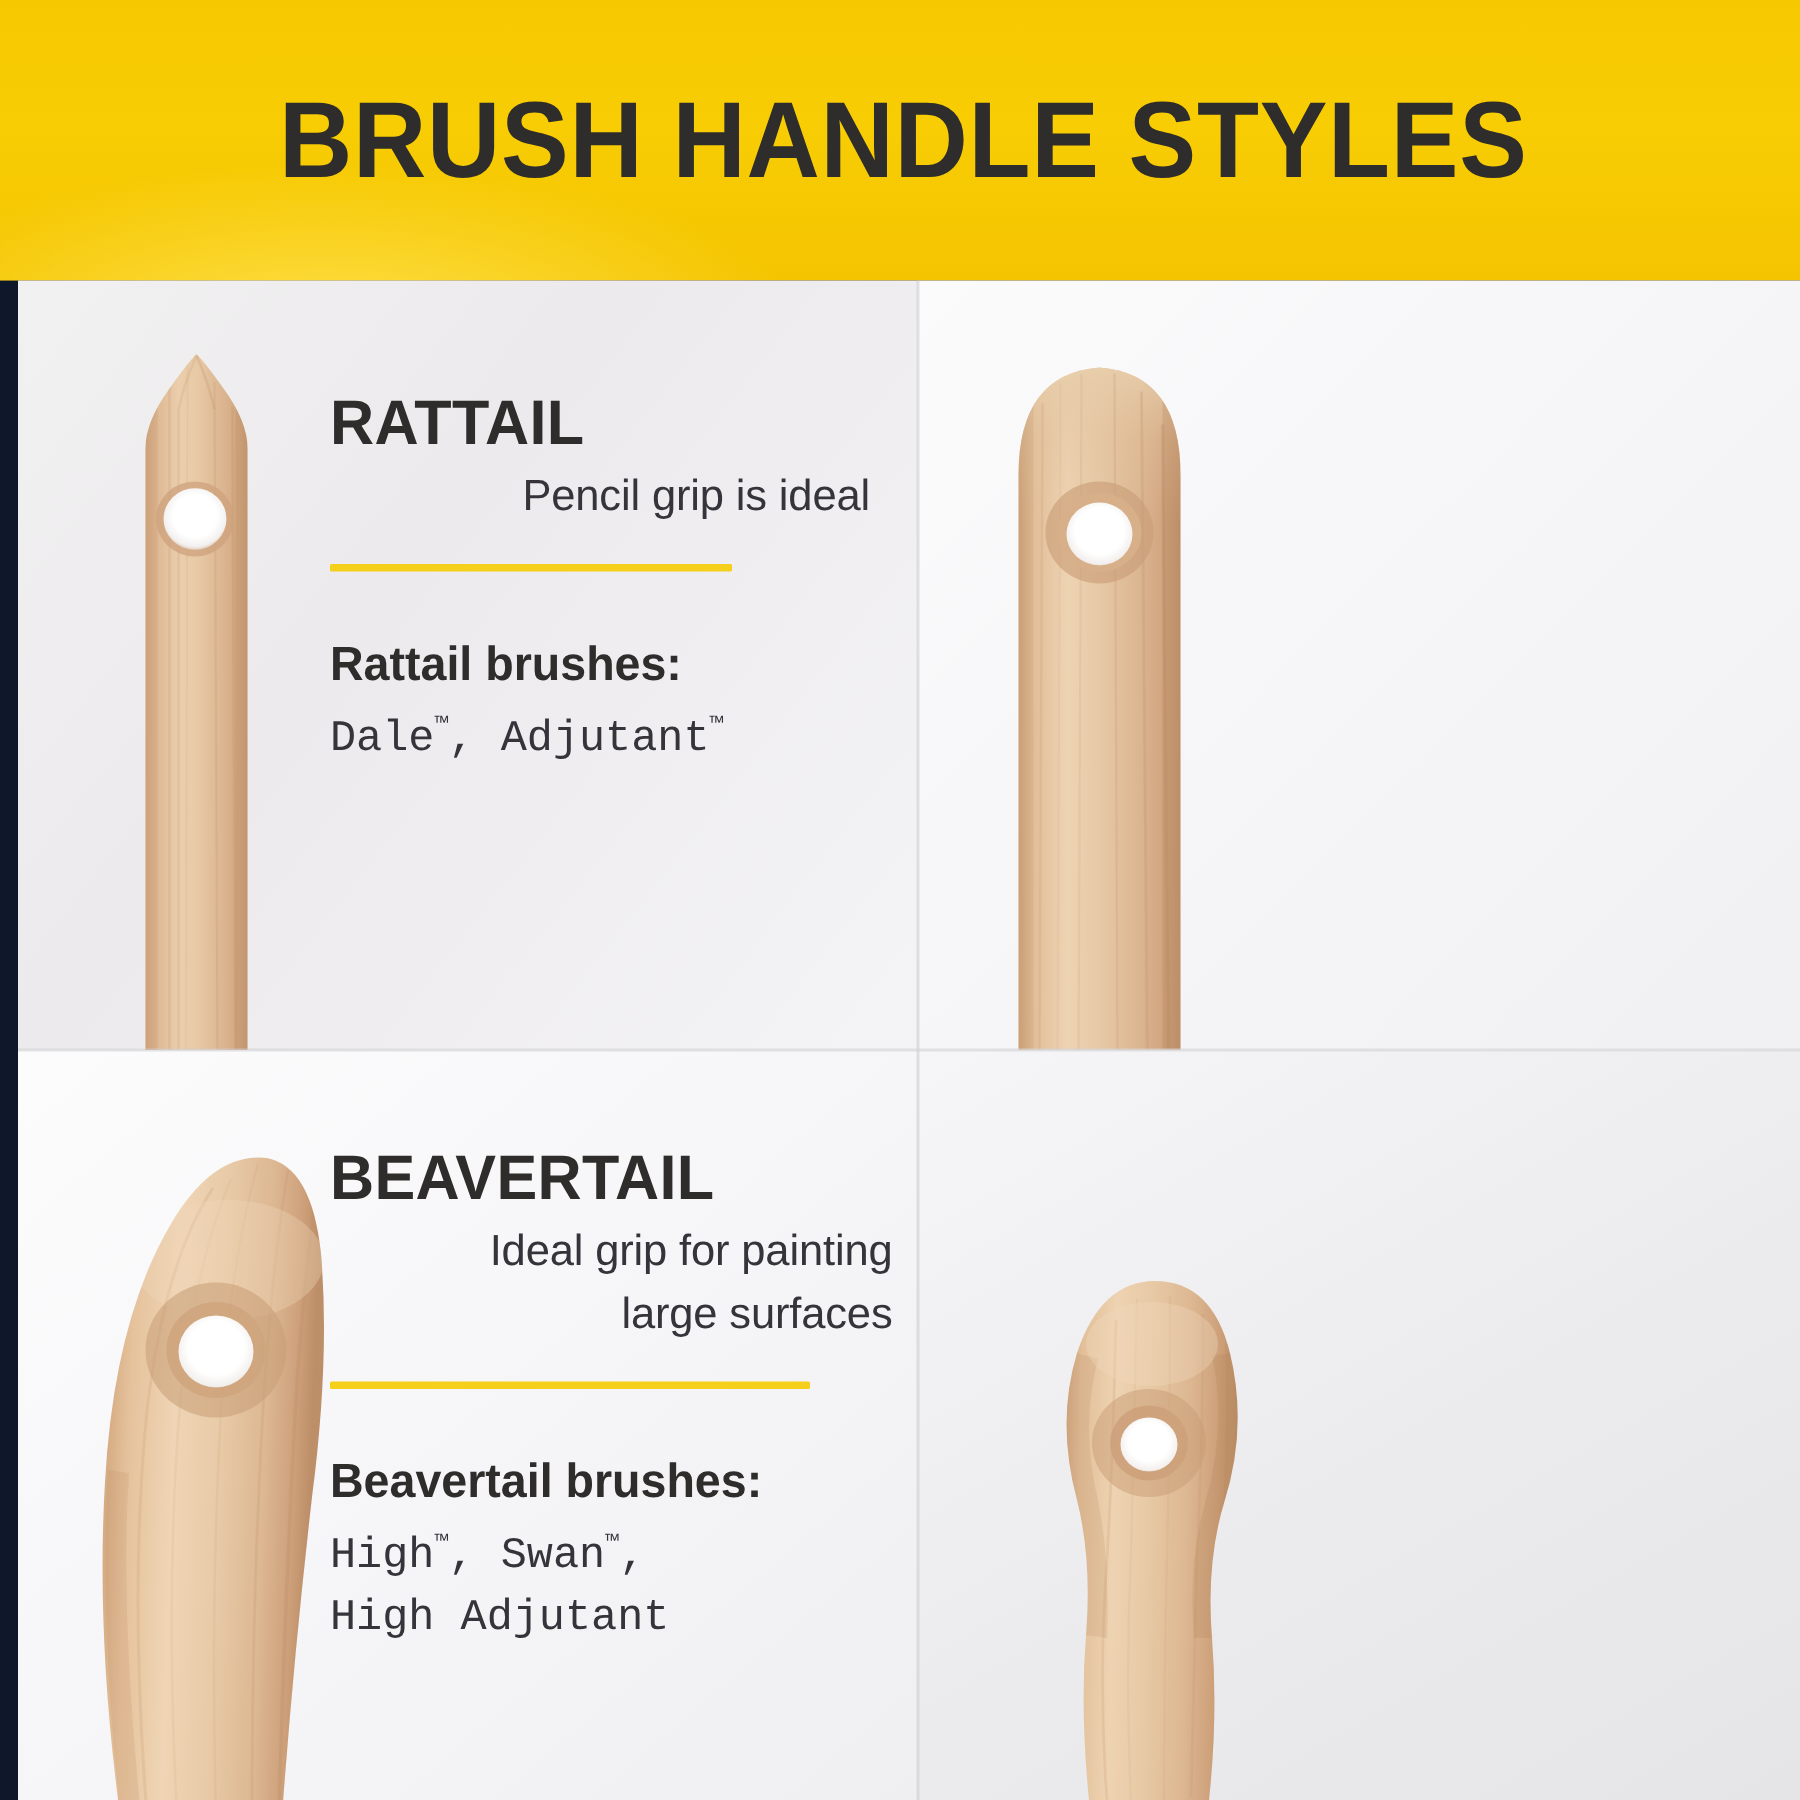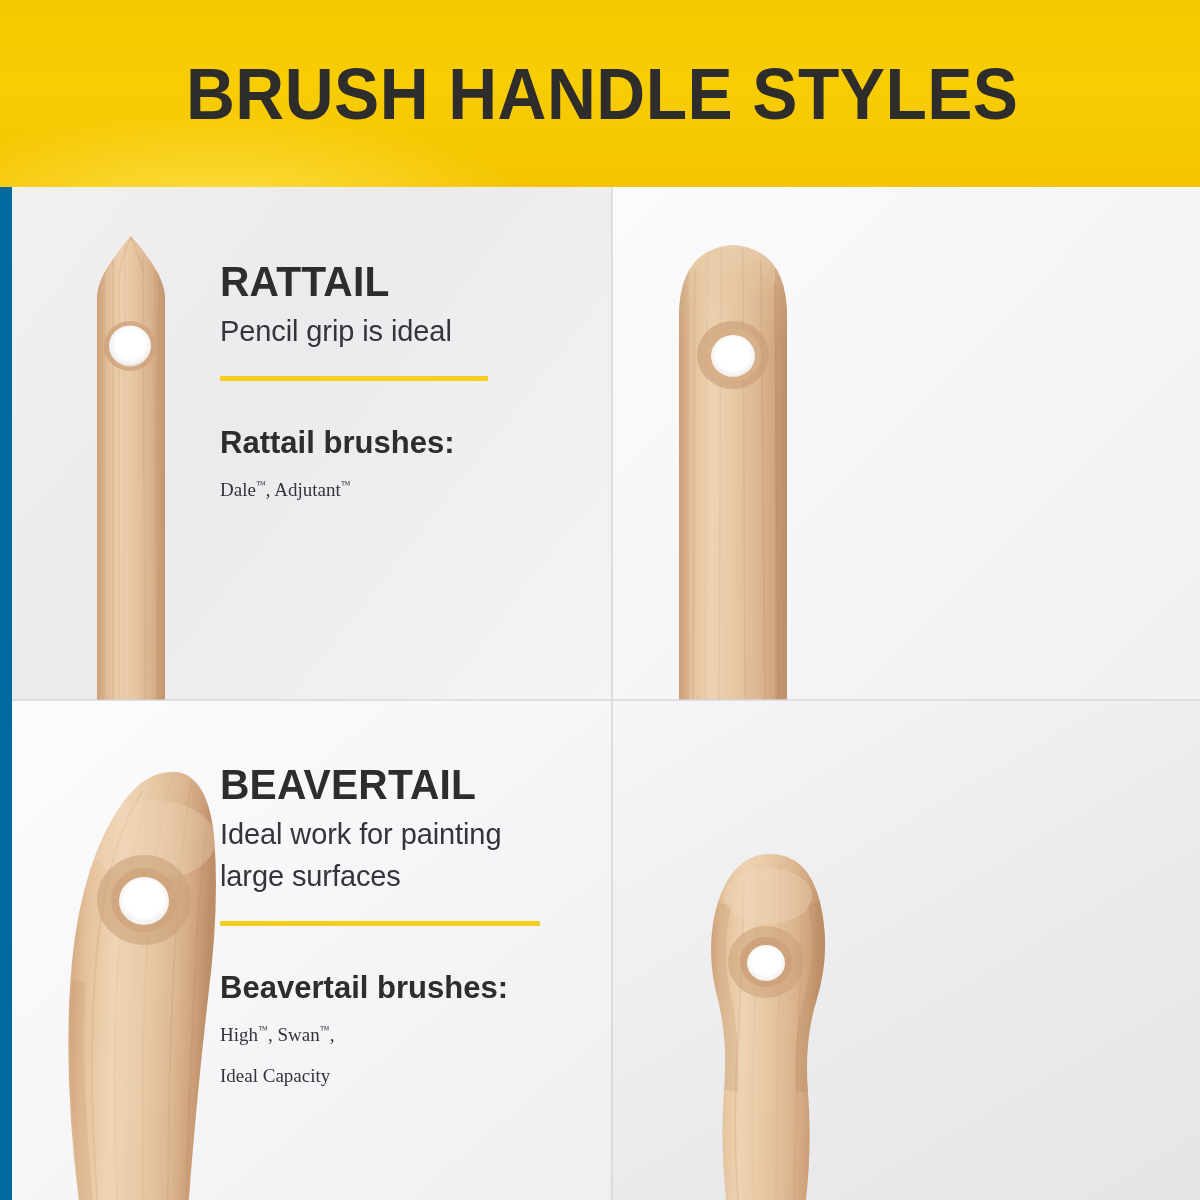--- a/index.html
+++ b/index.html
@@ -8,21 +8,21 @@
   html, body {
     width:1200px; height:1200px;
     background:#ffffff;
     font-family:"Liberation Sans", sans-serif;
     overflow:hidden;
   }
 
   #infographic {
     position:relative;
     width:1200px; height:1200px;
-    background:#0369a1;
+    background:#0f172a;
   }
 
   
   .header {
     position:absolute; left:0; top:0;
     width:1200px; height:187px;
     background:
       radial-gradient(ellipse 520px 180px at 18% 118%, #ffe24a 0%, rgba(255,226,74,0) 62%),
       linear-gradient(180deg, #f6c800 0%, #f8cd04 45%, #f4c400 100%);
     overflow:hidden;
@@ -79,39 +79,40 @@
     letter-spacing:0.2px;
     transform:scaleX(0.97); transform-origin:left center;
     white-space:nowrap;
   }
   .style-desc {
     margin-top:5px;
     font-family:"Liberation Sans","DejaVu Sans", sans-serif;
     font-size:29px; line-height:42px;
     font-weight:400; color:#35343a;
     letter-spacing:-0.1px;
+    text-align:right;
   }
   .rule {
     height:5px; background:#f5cf19; border-radius:1px;
   }
   .rule.w-tl { width:268px; margin-top:24px; }
   .rule.w-bl { width:320px; margin-top:24px; }
 
   .brushes-label {
     margin-top:43px;
     font-family:"Liberation Sans Narrow","Liberation Sans", sans-serif;
     font-size:32px; line-height:36px;
     font-weight:bold; color:#2e2d2b;
     transform:scaleX(0.97); transform-origin:left center;
     white-space:nowrap;
   }
   .brushes-list {
     margin-top:4px;
-    font-family:Liberation Serif, serif;
-    font-size:19px; line-height:41px;
+    font-family:Liberation Mono, monospace;
+    font-size:29px; line-height:41px;
     color:#35343a;
   }
   .tm { font-size:0.52em; vertical-align:0.78em; letter-spacing:0.3px; }
 
   
   .handle { position:absolute; }
   .handle svg { display:block; }
 </style>
 </head>
 <body>
@@ -268,28 +269,28 @@
           </g>
           <ellipse cx="142" cy="170" rx="47" ry="45" fill="#c79c74" opacity="0.55"></ellipse>
           <ellipse cx="142" cy="170" rx="33" ry="32" fill="#cfa47c" opacity="0.85"></ellipse>
           <ellipse cx="142" cy="171" rx="25" ry="24" fill="url(#holeB)"></ellipse>
         </svg>
       </div>
 
       <div class="textblock tb-bl">
         <div class="style-name">BEAVERTAIL</div>
         <div class="style-desc">
-          <div>Ideal work for painting</div>
+          <div>Ideal grip for painting</div>
           <div>large surfaces</div>
         </div>
         <div class="rule w-bl"></div>
         <div class="brushes-label">Beavertail brushes:</div>
         <div class="brushes-list">
           <div><span>High</span><span class="tm">™</span><span>, Swan</span><span class="tm">™</span><span>,</span></div>
-          <div>Ideal Capacity</div>
+          <div>High Adjutant</div>
         </div>
       </div>
     </div>
 
     <div class="cell br">
 
       <div class="handle" style="left:40px; top:140px;">
         <svg width="220" height="360" viewBox="0 0 220 360">
           <defs>
             <linearGradient id="woodS" x1="0" y1="0" x2="1" y2="0.06">

